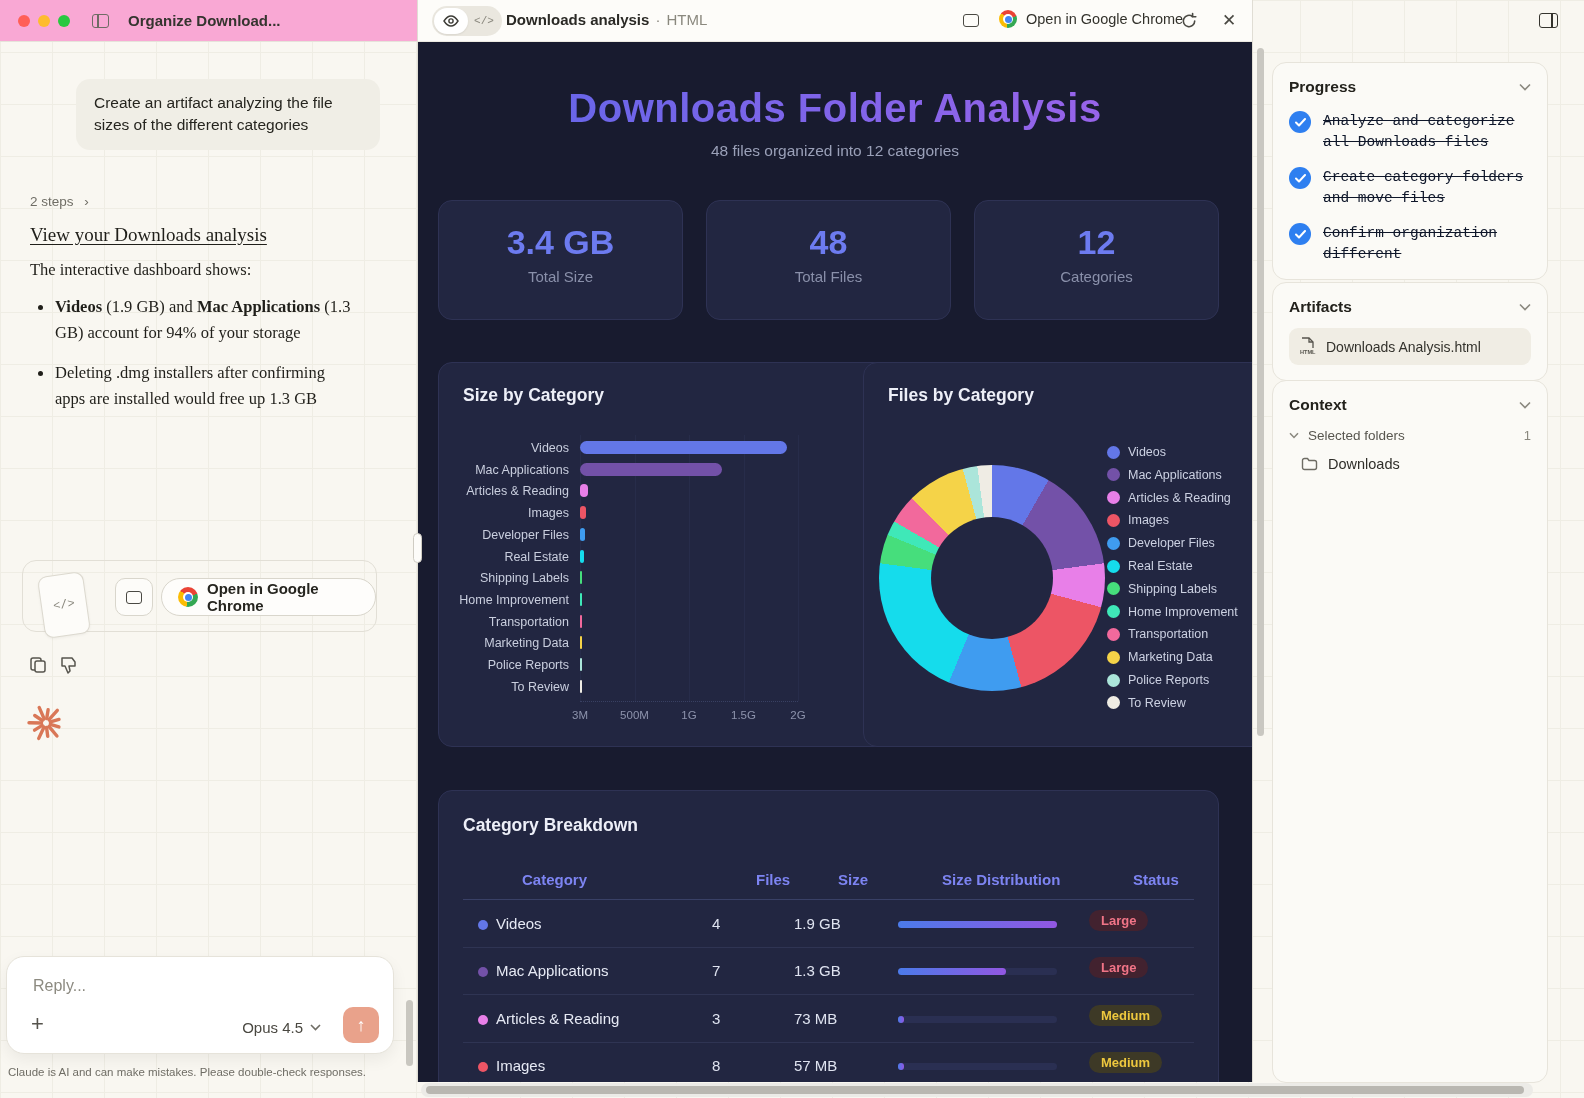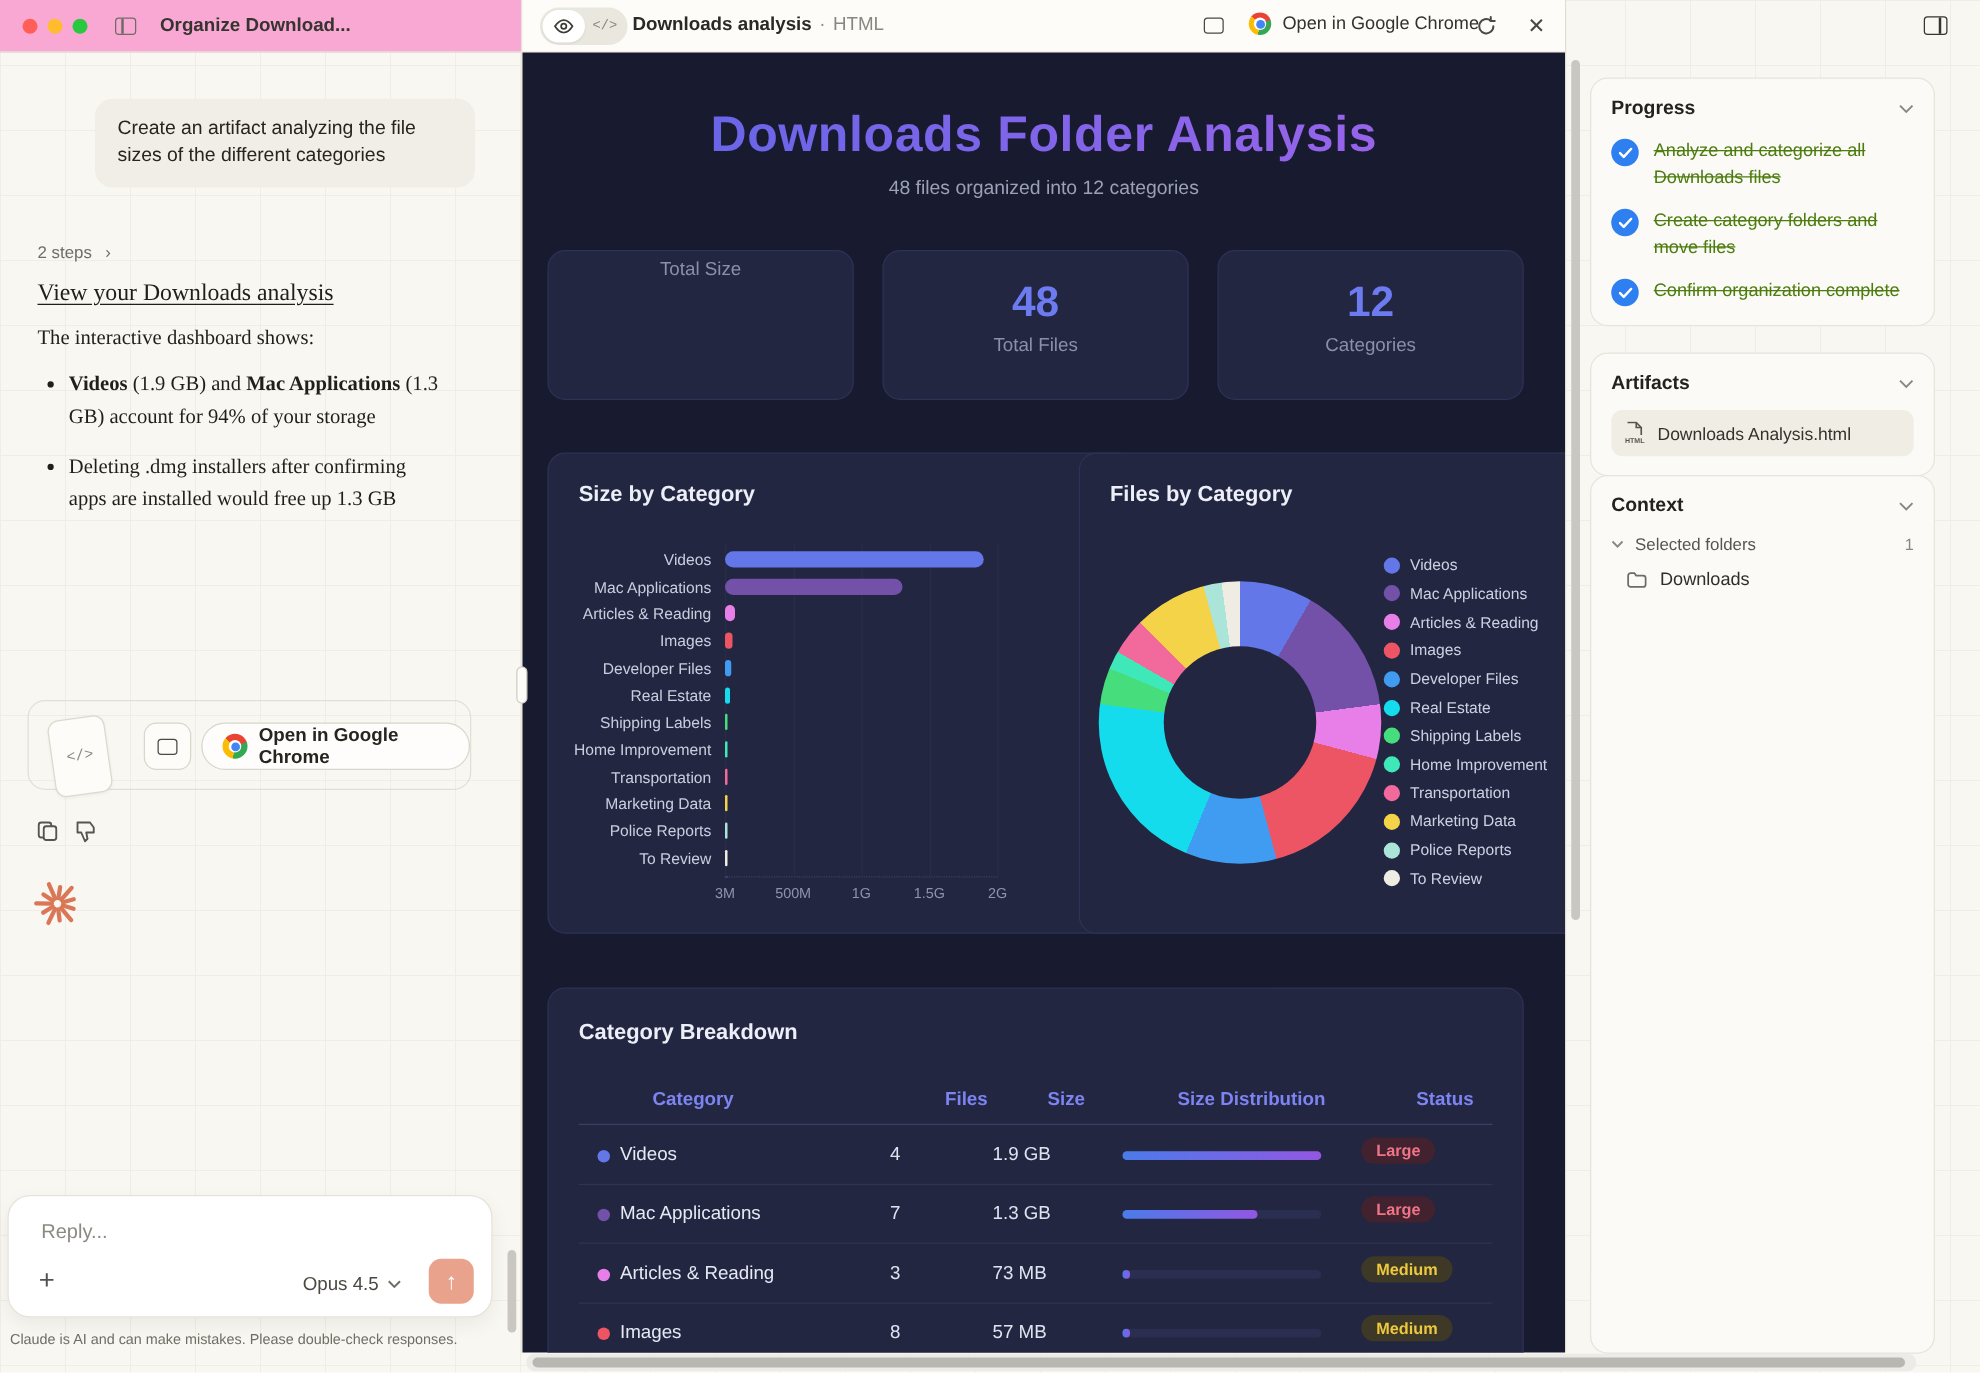--- a/index.html
+++ b/index.html
@@ -102,21 +102,21 @@
 
   
   .panel-toggle { left:1539px; top:13px; width:19px; height:15px; border:1.7px solid #35342e; border-radius:3px; cursor:pointer; }
   .panel-toggle::after { content:""; position:absolute; right:4px; top:0; bottom:0; width:1.7px; background:#35342e; }
   .vscroll-right { left:1257px; top:48px; width:7px; height:688px; background:#c9c7c1; border-radius:4px; }
   .rcard { left:1272px; width:276px; background:#fbfaf6; border:1px solid #e7e4db; border-radius:14px; padding:15px 16px; }
   .rcard-hd { display:flex; justify-content:space-between; align-items:center; font-size:15.5px; font-weight:700; color:#23221c; }
   .chev { color:#8a887e; }
   .prog-item { display:flex; gap:12px; margin-top:15px; }
   .check { flex:0 0 auto; width:22px; height:22px; border-radius:50%; background:#2e7ff0; display:flex; align-items:center; justify-content:center; }
-  .prog-txt { font-size:14.5px; line-height:1.42; color:#4d7c0f; text-decoration:line-through; }
+  .prog-txt { font-size:14.5px; line-height:1.42; color:#0f172a; text-decoration:line-through;font-family:Liberation Mono, monospace; }
   .art-item { margin-top:12px; background:#f0ede4; border-radius:9px; padding:9px 10px; display:flex; align-items:center; gap:10px; cursor:pointer; font-size:14px; color:#33322c; }
   .ctx-row1 { margin-top:14px; display:flex; align-items:center; gap:9px; font-size:13.5px; color:#57554e; cursor:pointer; }
   .ctx-row1 .cnt { margin-left:auto; color:#8a887e; font-size:13px; }
   .ctx-row2 { margin-top:13px; margin-left:12px; display:flex; align-items:center; gap:10px; font-size:14.5px; color:#2f2e29; cursor:pointer; }
   svg { display:block; }
 </style>
 </head>
 <body>
 
 <div class="abs titlebar">
@@ -235,20 +235,21 @@
       </svg>
     </div>
     <div class="abs hdr-ic" style="left:804px;top:10px;font-size:17px;color:#4a4943">✕</div>
   </div>
 
   <div class="abs art-content">
     <div class="abs dash-title">Downloads Folder Analysis</div>
     <div class="abs dash-sub">48 files organized into 12 categories</div>
     <div id="stats">
         <div class="abs card stat-card" style="left: 20px;">
+          <div class="stat-val">3.4 GB</div>
                    <div class="stat-lab">Total Size</div>
         </div>
         <div class="abs card stat-card" style="left: 288px;">
           <div class="stat-val">48</div>
                    <div class="stat-lab">Total Files</div>
         </div>
         <div class="abs card stat-card" style="left: 556px;">
           <div class="stat-val">12</div>
                    <div class="stat-lab">Categories</div>
         </div>
@@ -435,21 +436,21 @@
           </svg>
       </span>
       <span class="prog-txt">Create category folders and move files</span>
       </div>
       <div class="prog-item">
       <span class="check">
         <svg width="11" height="9" viewBox="0 0 11 9" fill="none" stroke="#fff" stroke-width="2" stroke-linecap="round" stroke-linejoin="round">
             <path d="M1 4.5L4 7.5L10 1"></path>
           </svg>
       </span>
-      <span class="prog-txt">Confirm organization complete</span>
+      <span class="prog-txt">Confirm organization different</span>
       </div>
     </div>
 </div>
 
 <div class="abs rcard" style="top:282px">
   <div class="rcard-hd">
     <span>Artifacts</span>
     <svg class="chev" width="12" height="8" viewBox="0 0 12 8" fill="none" stroke="currentColor" stroke-width="1.6">
         <path d="M1 1.5L6 6.5L11 1.5"></path>
       </svg>

